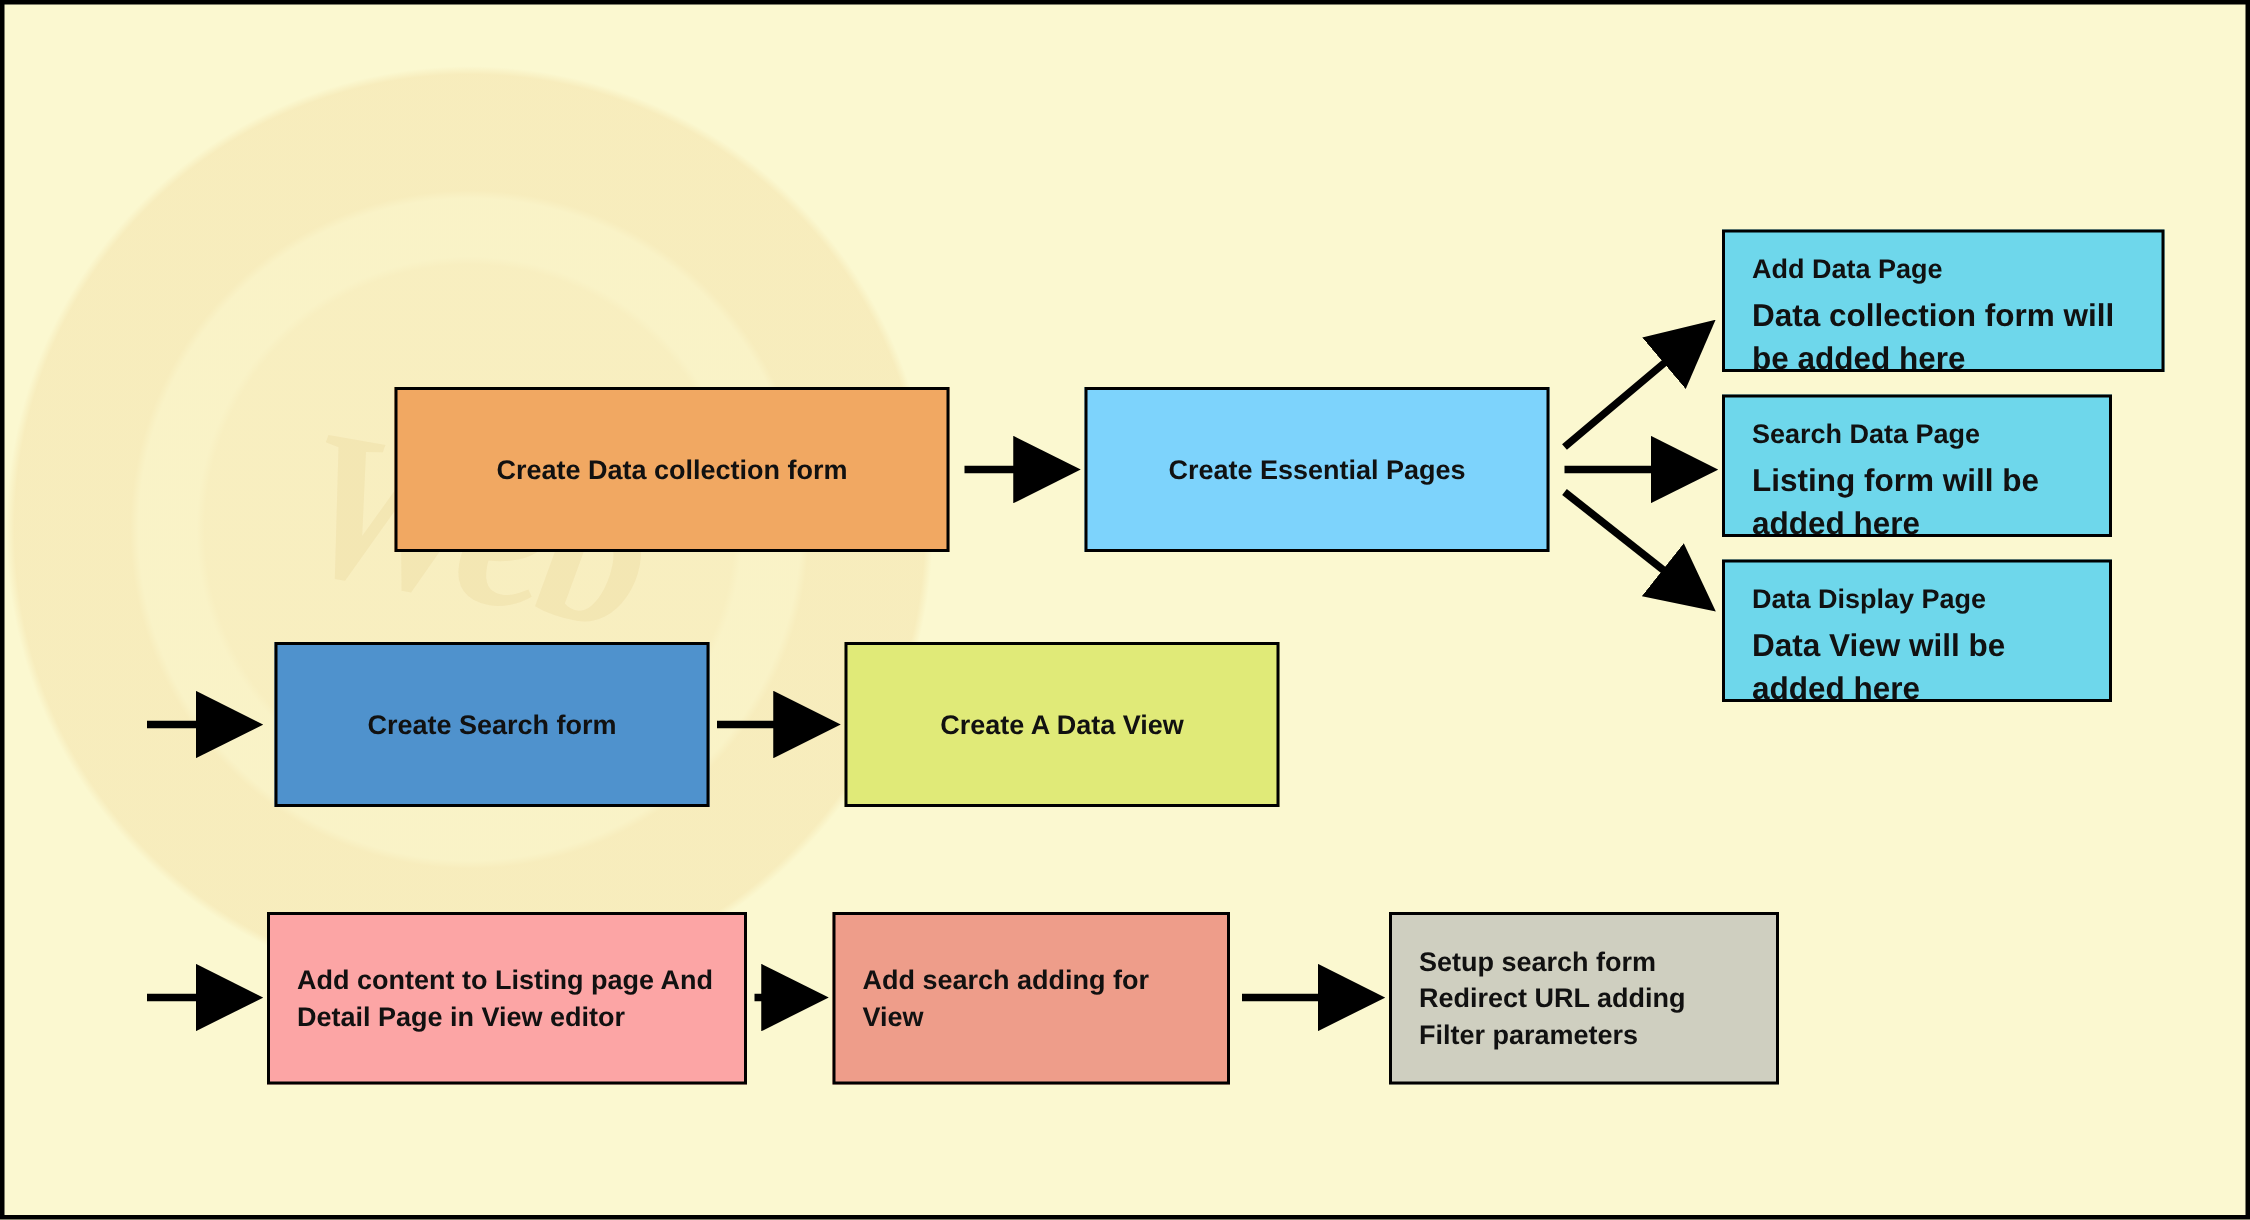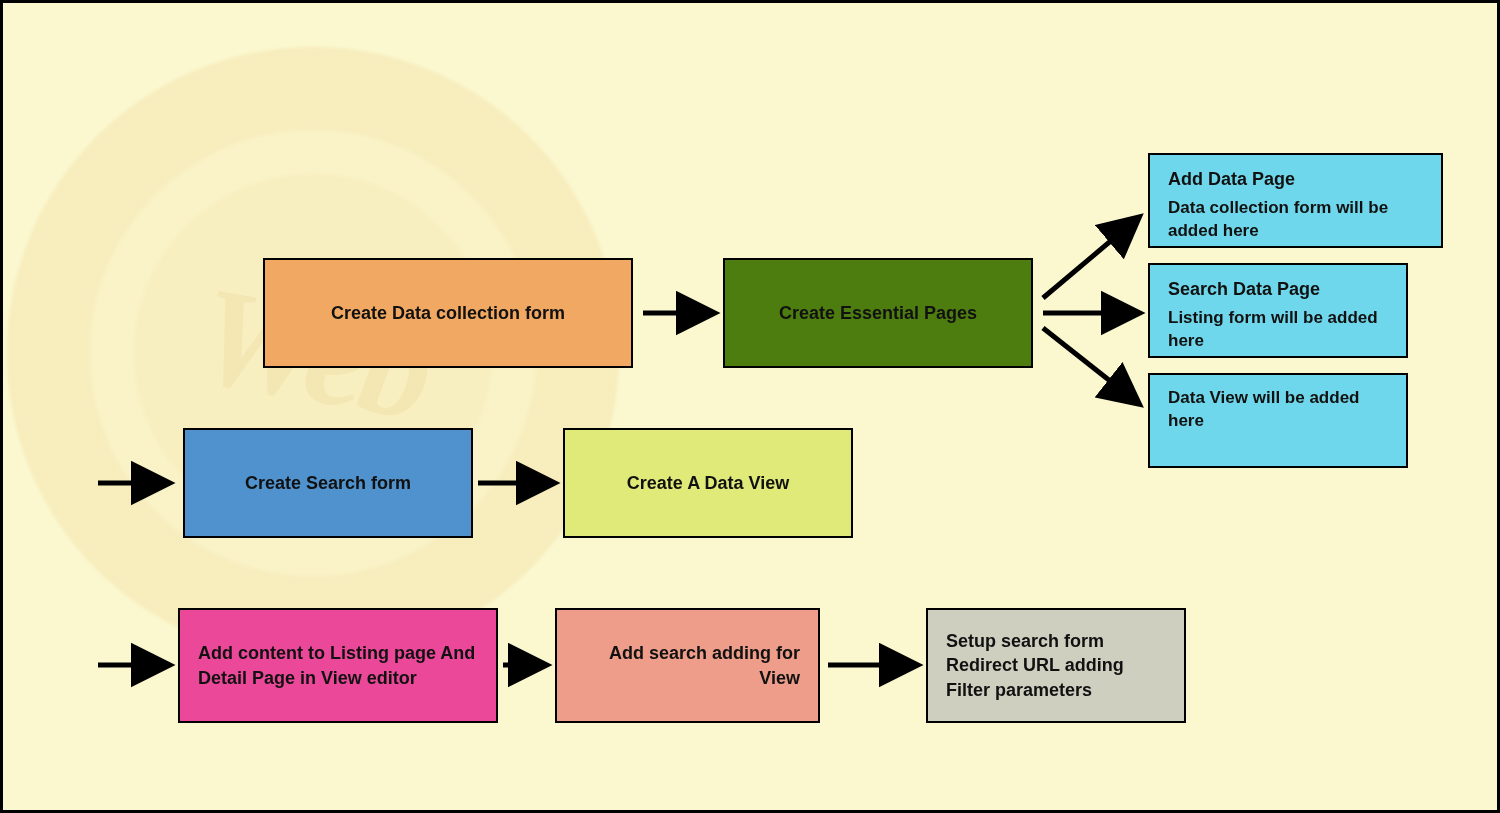--- a/index.html
+++ b/index.html
@@ -41,34 +41,34 @@
   .box{
     position:absolute;
     border:2px solid #000;
     box-sizing:border-box;
     font-size:18px;
     font-weight:700;
     color:#111;
     display:flex;
     align-items:center;
     justify-content:center;
-    text-align:right;
+    text-align:left;
     padding:0 18px;
     line-height:1.35;
   }
   .box.left{justify-content:flex-start;text-align:left}
   .box.multi{display:block;text-align:left;padding:12px 18px}
   .box.multi .t{font-weight:700;margin-bottom:6px}
-  .box.multi .d{font-weight:600;font-size:17px}
+  .box.multi .d{font-weight:600;font-size:21px}
   
   .orange{background:#f1a862}
-  .green{background:#4d7c0f}
+  .green{background:#7dd3fc}
   .blue{background:#4f92cd}
   .yellow{background:#e0ea78}
-  .pink{background:#ec4899}
+  .pink{background:#fca5a5}
   .salmon{background:#ee9d8a}
   .gray{background:#cfcfc0}
   .cyan{background:#6ed7eb}
   svg.arrows{position:absolute;inset:0;width:100%;height:100%;pointer-events:none}
 </style>
 </head>
 <body>
 
 <div class="watermark">
   <span>Web</span>
@@ -84,20 +84,21 @@
 
 <div class="box cyan multi" style="left:1145px;top:150px;width:295px;height:95px">
   <div class="t">Add Data Page</div>
   <div class="d">Data collection form will be added here</div>
 </div>
 <div class="box cyan multi" style="left:1145px;top:260px;width:260px;height:95px">
   <div class="t">Search Data Page</div>
   <div class="d">Listing form will be added here</div>
 </div>
 <div class="box cyan multi" style="left:1145px;top:370px;width:260px;height:95px">
+  <div class="t">Data Display Page</div>
   <div class="d">Data View will be added here</div>
 </div>
 
 <div class="box blue" style="left:180px;top:425px;width:290px;height:110px">
   <span>Create Search form</span>
 </div>
 <div class="box yellow" style="left:560px;top:425px;width:290px;height:110px">
   <span>Create A Data View</span>
 </div>
 

